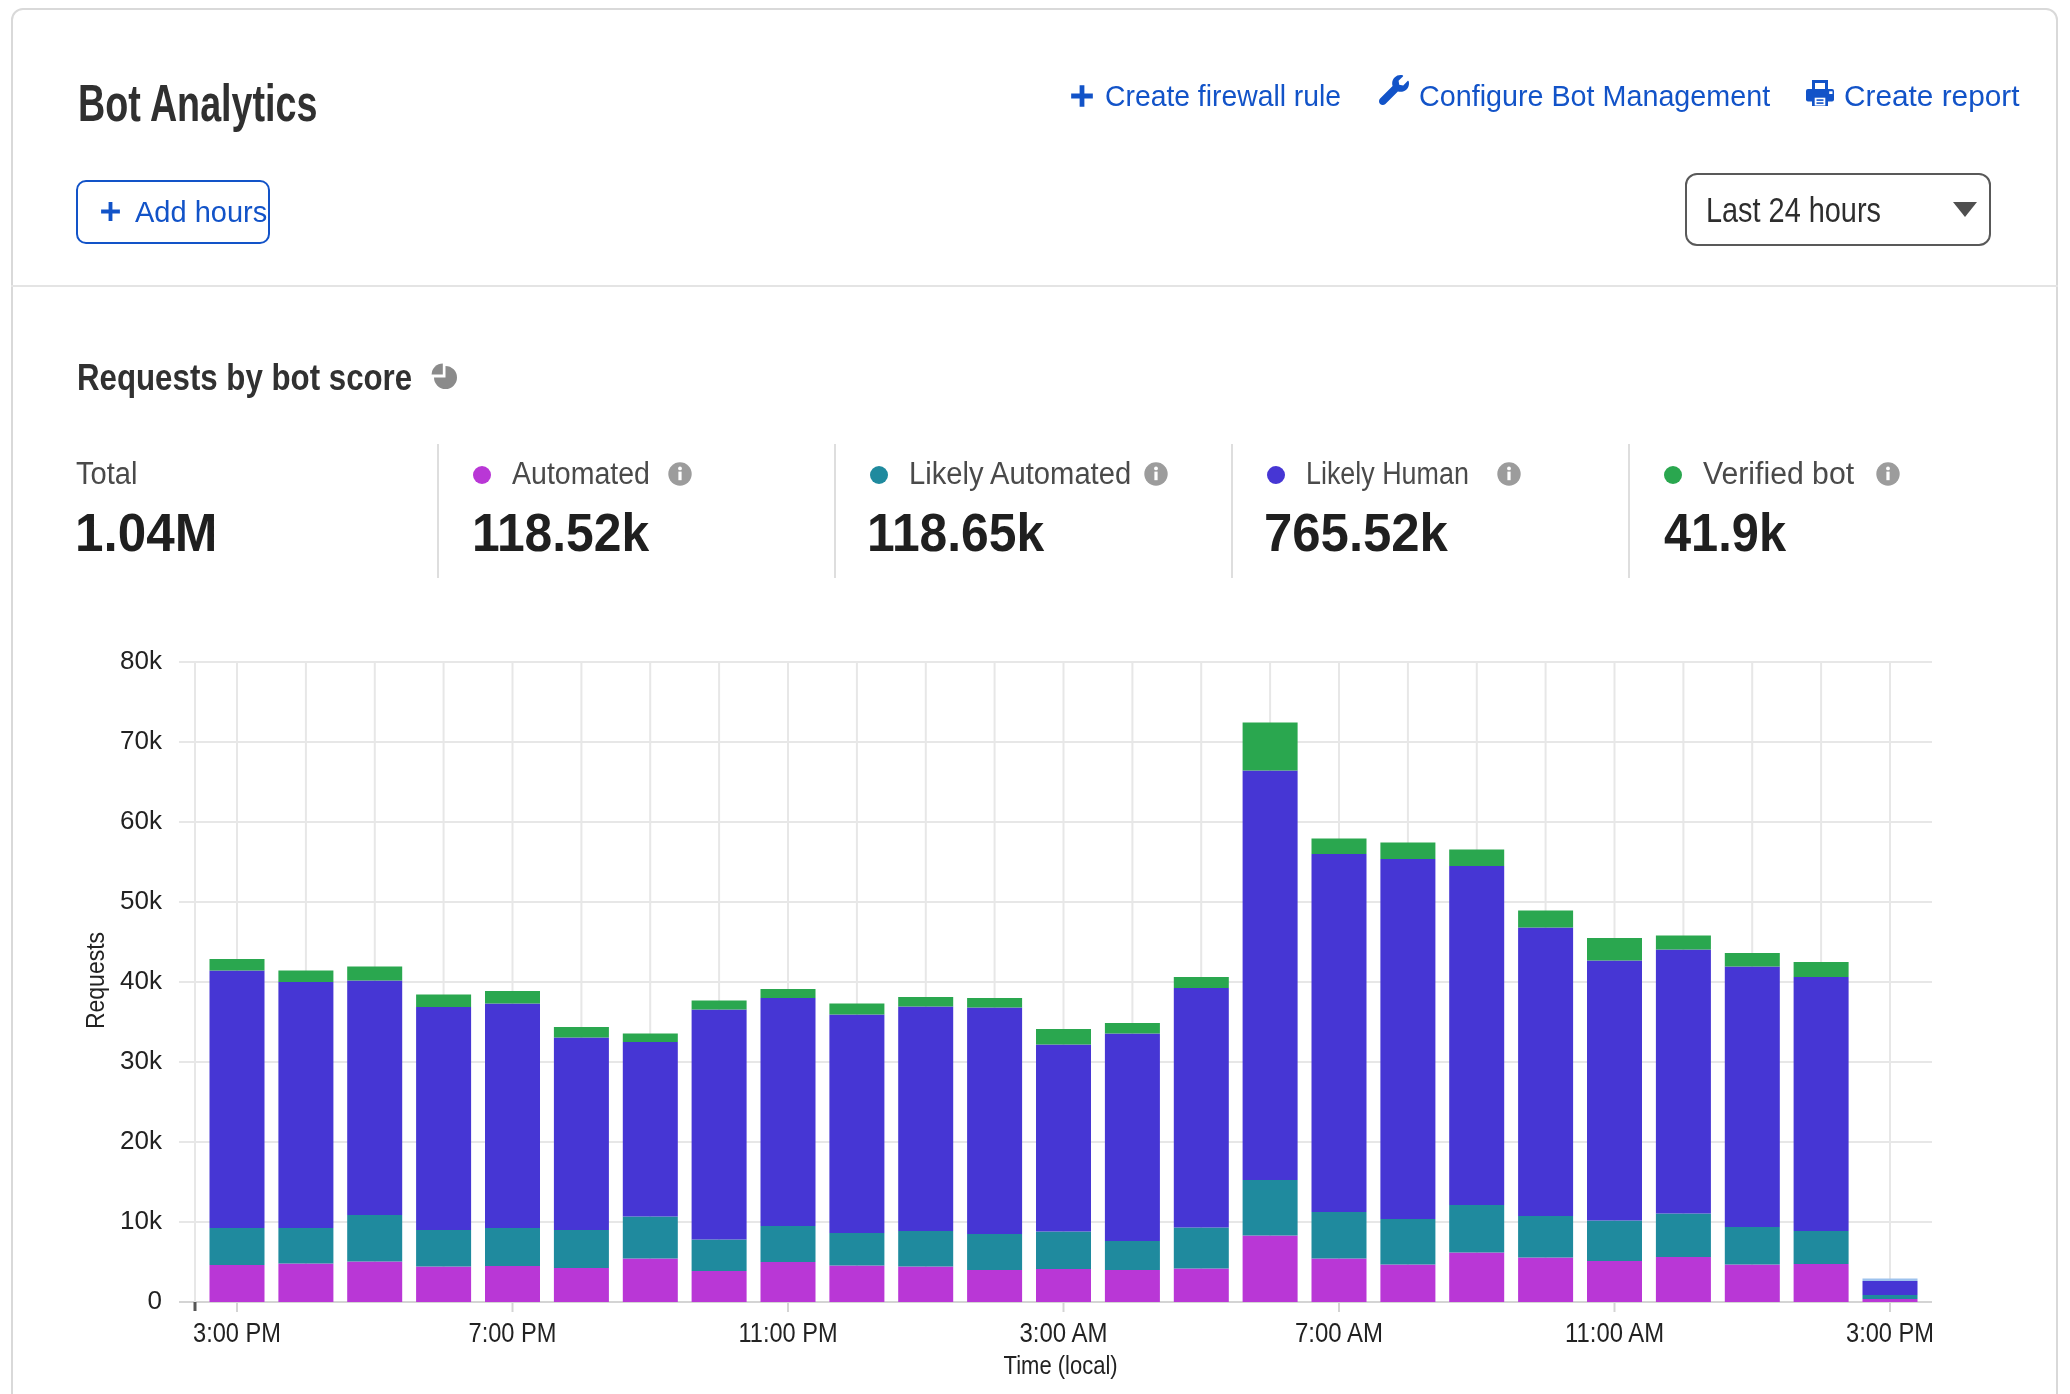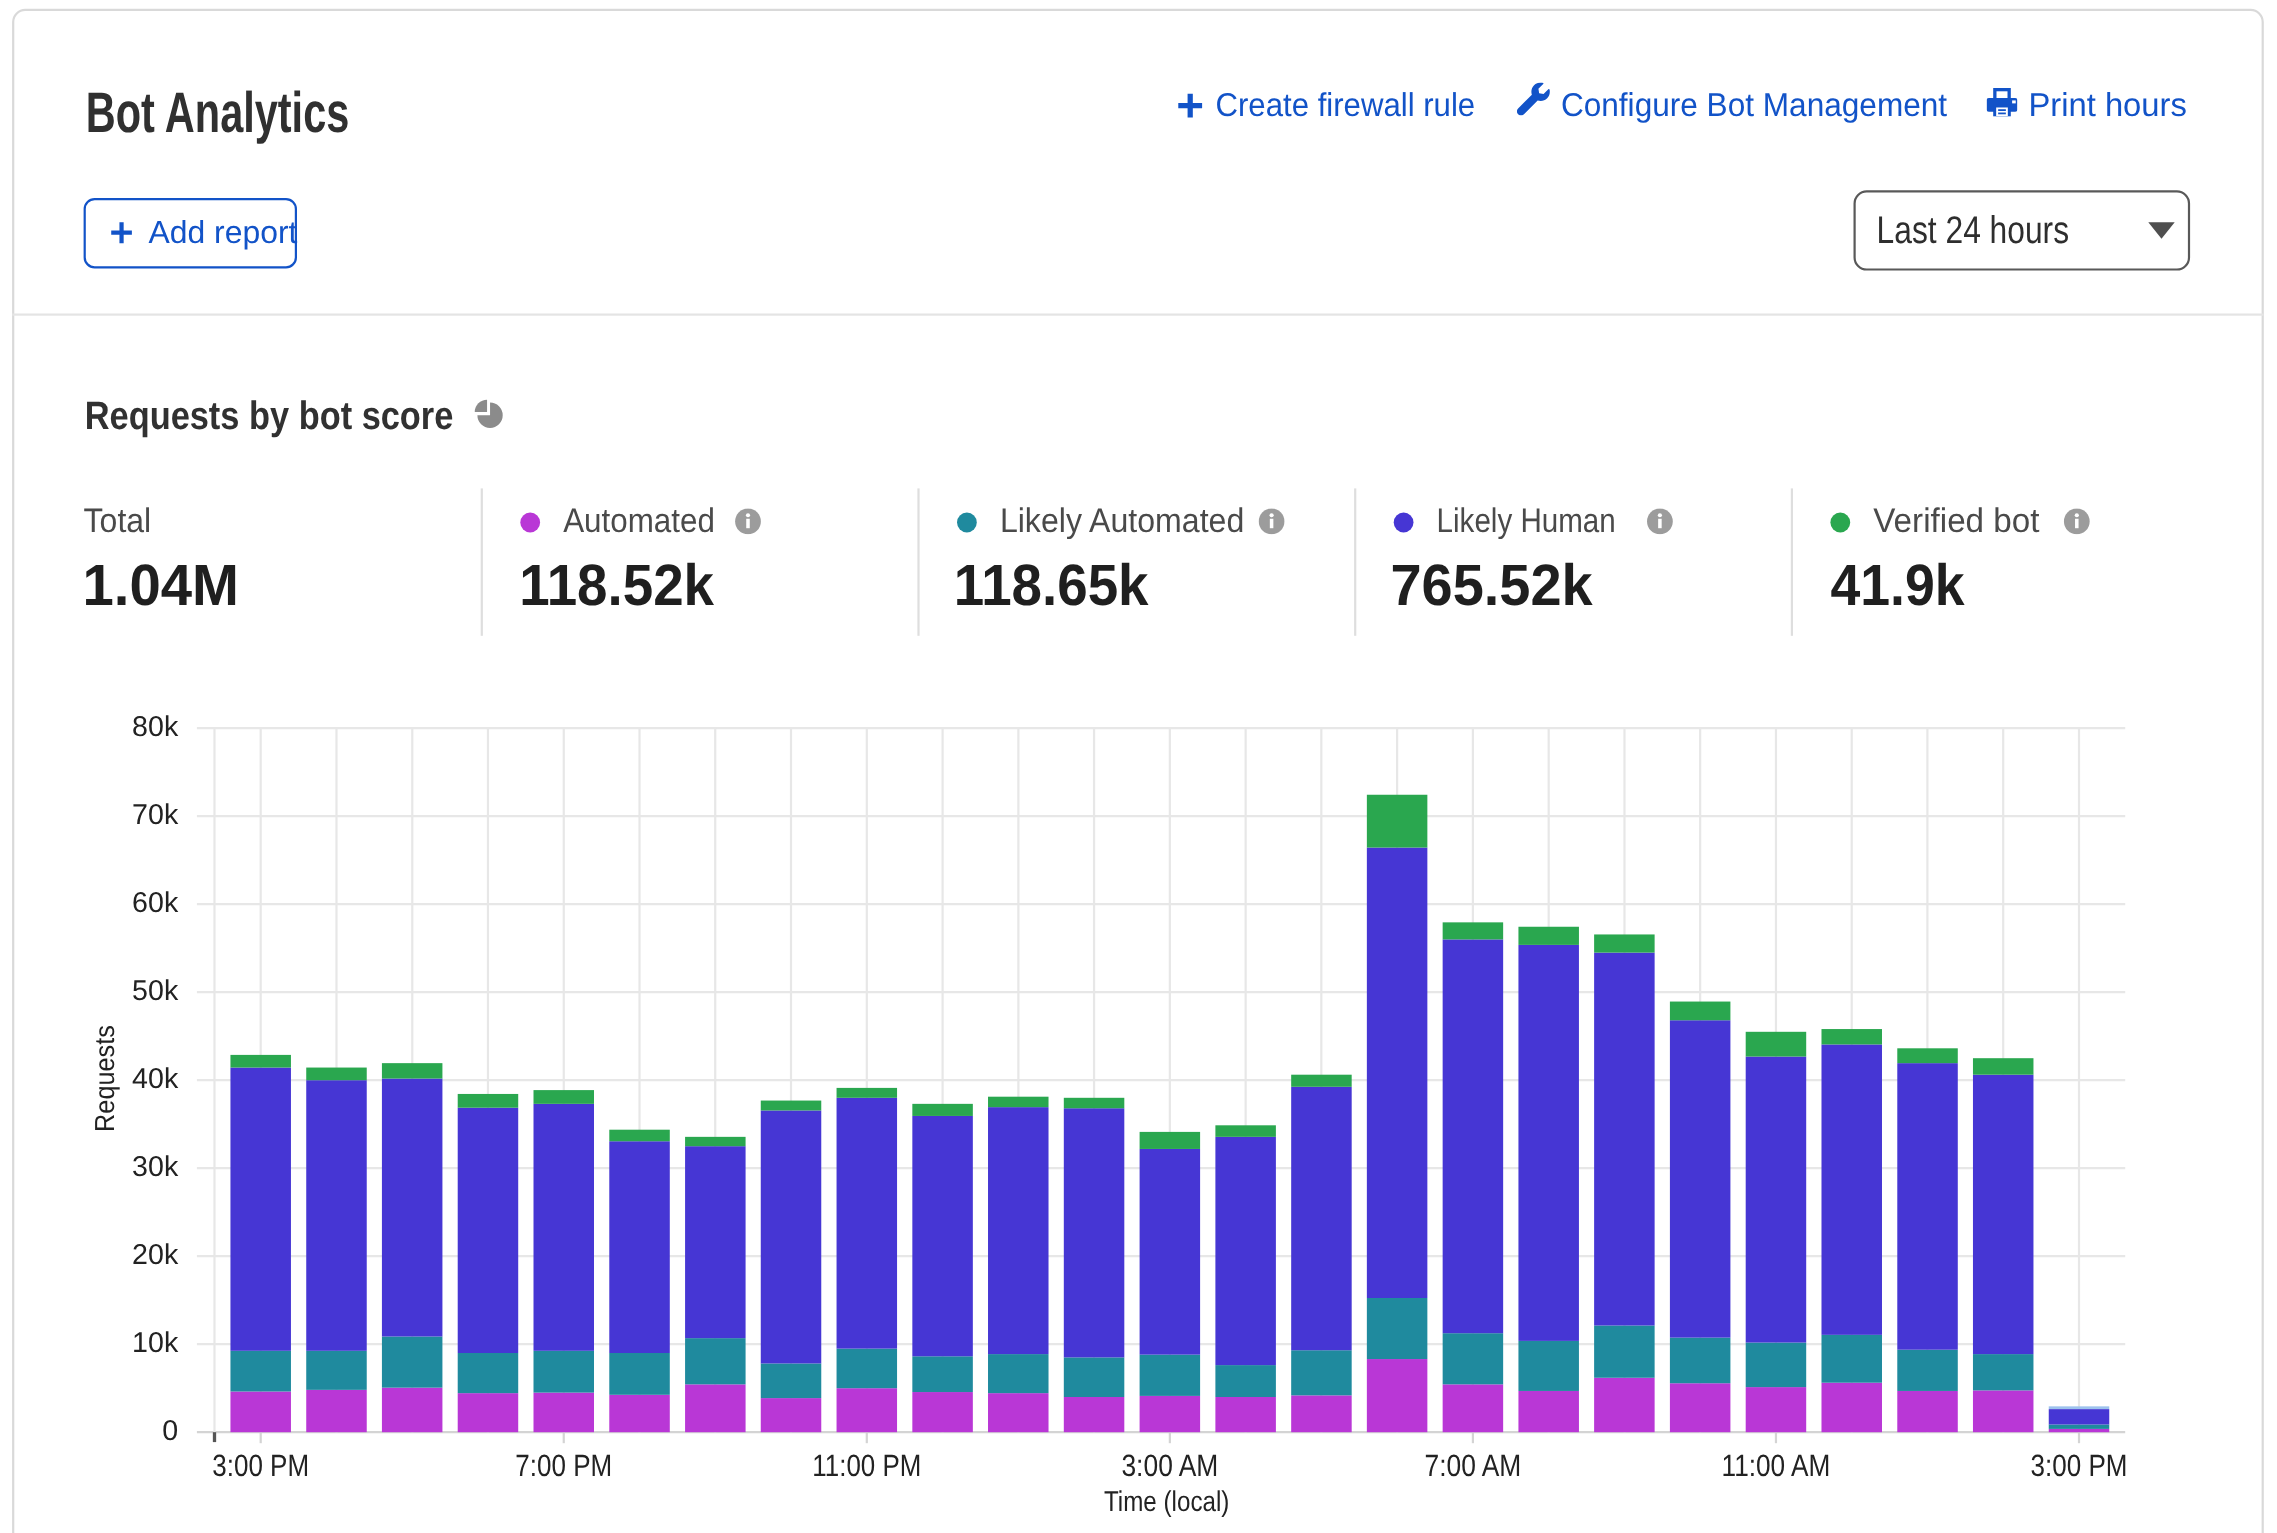--- a/index.html
+++ b/index.html
@@ -20,26 +20,26 @@
 <svg width="28" height="26" viewBox="0 0 28 26" style="position:absolute;left:1806px;top:80px">
     <rect x="6" y="0" width="16" height="11" fill="#1253c8"></rect>
     <rect x="9" y="3" width="10" height="8" fill="#fff"></rect>
     <rect x="0" y="9" width="28" height="12.5" rx="2" fill="#1253c8"></rect>
     <rect x="23.2" y="11.3" width="3.3" height="2.7" fill="#fff"></rect>
     <rect x="6" y="15" width="16" height="11" fill="#1253c8"></rect>
     <rect x="8.7" y="17.7" width="10.6" height="7.8" fill="#fff"></rect>
     <rect x="10.5" y="19.3" width="7" height="1.6" fill="#1253c8"></rect>
     <rect x="10.5" y="22.3" width="7" height="1.6" fill="#1253c8"></rect>
   </svg>
-<div class="t" style="left:1844px;top:81.1px;font-size:30px;font-weight:400;color:#1253c8;line-height:30px;transform:scaleX(0.993);transform-origin:0 50%;">Print hours</div>
+<div class="t" style="left:1844px;top:81.1px;font-size:30px;font-weight:400;color:#1253c8;line-height:30px;transform:scaleX(0.993);transform-origin:0 50%;">Create report</div>
 <div style="position:absolute;left:76px;top:180px;width:194px;height:64px;border:2px solid #1253c8;border-radius:10px;"></div>
 <svg width="23" height="23" viewBox="0 0 24 24" style="position:absolute;left:99px;top:200px">
     <path fill="#1253c8" d="M14 2.2h-4v7.8H2.2v4h7.8V22h4v-8h7.8v-4H14z"></path>
   </svg>
-<div class="t" style="left:135px;top:198.0px;font-size:29px;font-weight:400;color:#1253c8;line-height:29px;">Add report</div>
+<div class="t" style="left:135px;top:198.0px;font-size:29px;font-weight:400;color:#1253c8;line-height:29px;">Add hours</div>
 <div style="position:absolute;left:1685px;top:173px;width:306px;height:73px;border:2px solid #595959;border-radius:12px;"></div>
 <div class="t" style="left:1706px;top:191.9px;font-size:35px;font-weight:400;color:#2e2e2e;line-height:35px;transform:scaleX(0.825);transform-origin:0 50%;">Last 24 hours</div>
 <div style="position:absolute;left:1953px;top:202px;width:0;height:0;border-left:12px solid transparent;border-right:12px solid transparent;border-top:15px solid #4f4f4f;"></div>
 <div style="position:absolute;left:11px;top:285px;width:2047px;height:2px;background:#e4e4e4;"></div>
 <div class="t" style="left:77px;top:359.5px;font-size:36px;font-weight:700;color:#313131;line-height:36px;transform:scaleX(0.868);transform-origin:0 50%;">Requests by bot score</div>
 <svg width="30" height="30" viewBox="0 0 30 30" style="position:absolute;left:430px;top:362px">
     <path fill="#8b8b8b" d="M15.5,15.5 L15.5,4 A11.5 11.5 0 1 1 4,15.5 Z"></path>
     <path fill="#8b8b8b" d="M12.8,12.6 L12.8,1.4 A11.2 11.2 0 0 0 1.6,12.6 Z"></path>
   </svg>
 <div style="position:absolute;left:437px;top:444px;width:2px;height:134px;background:#dedede;"></div>

